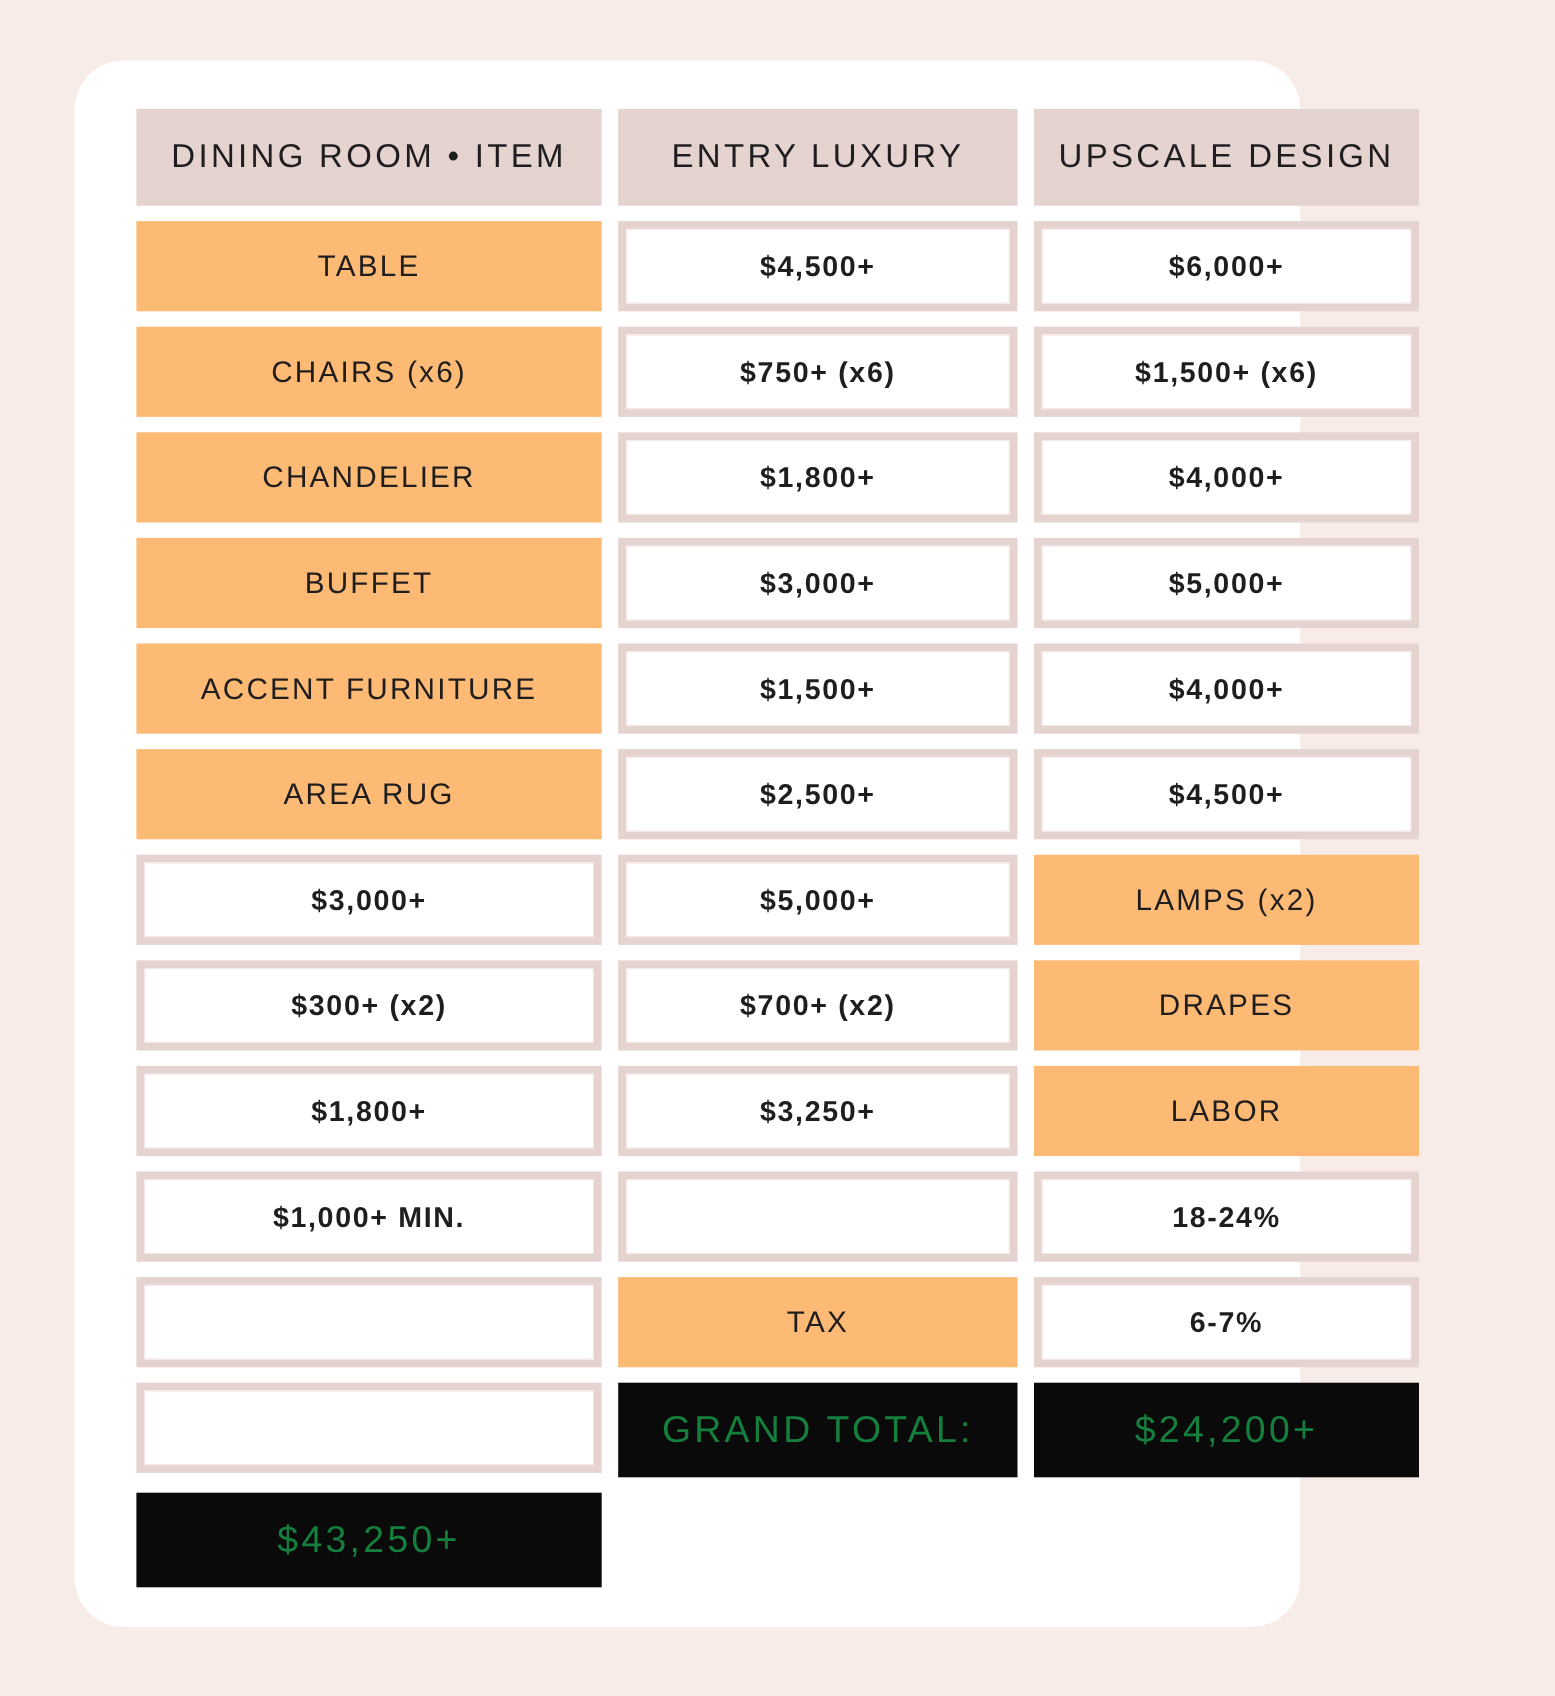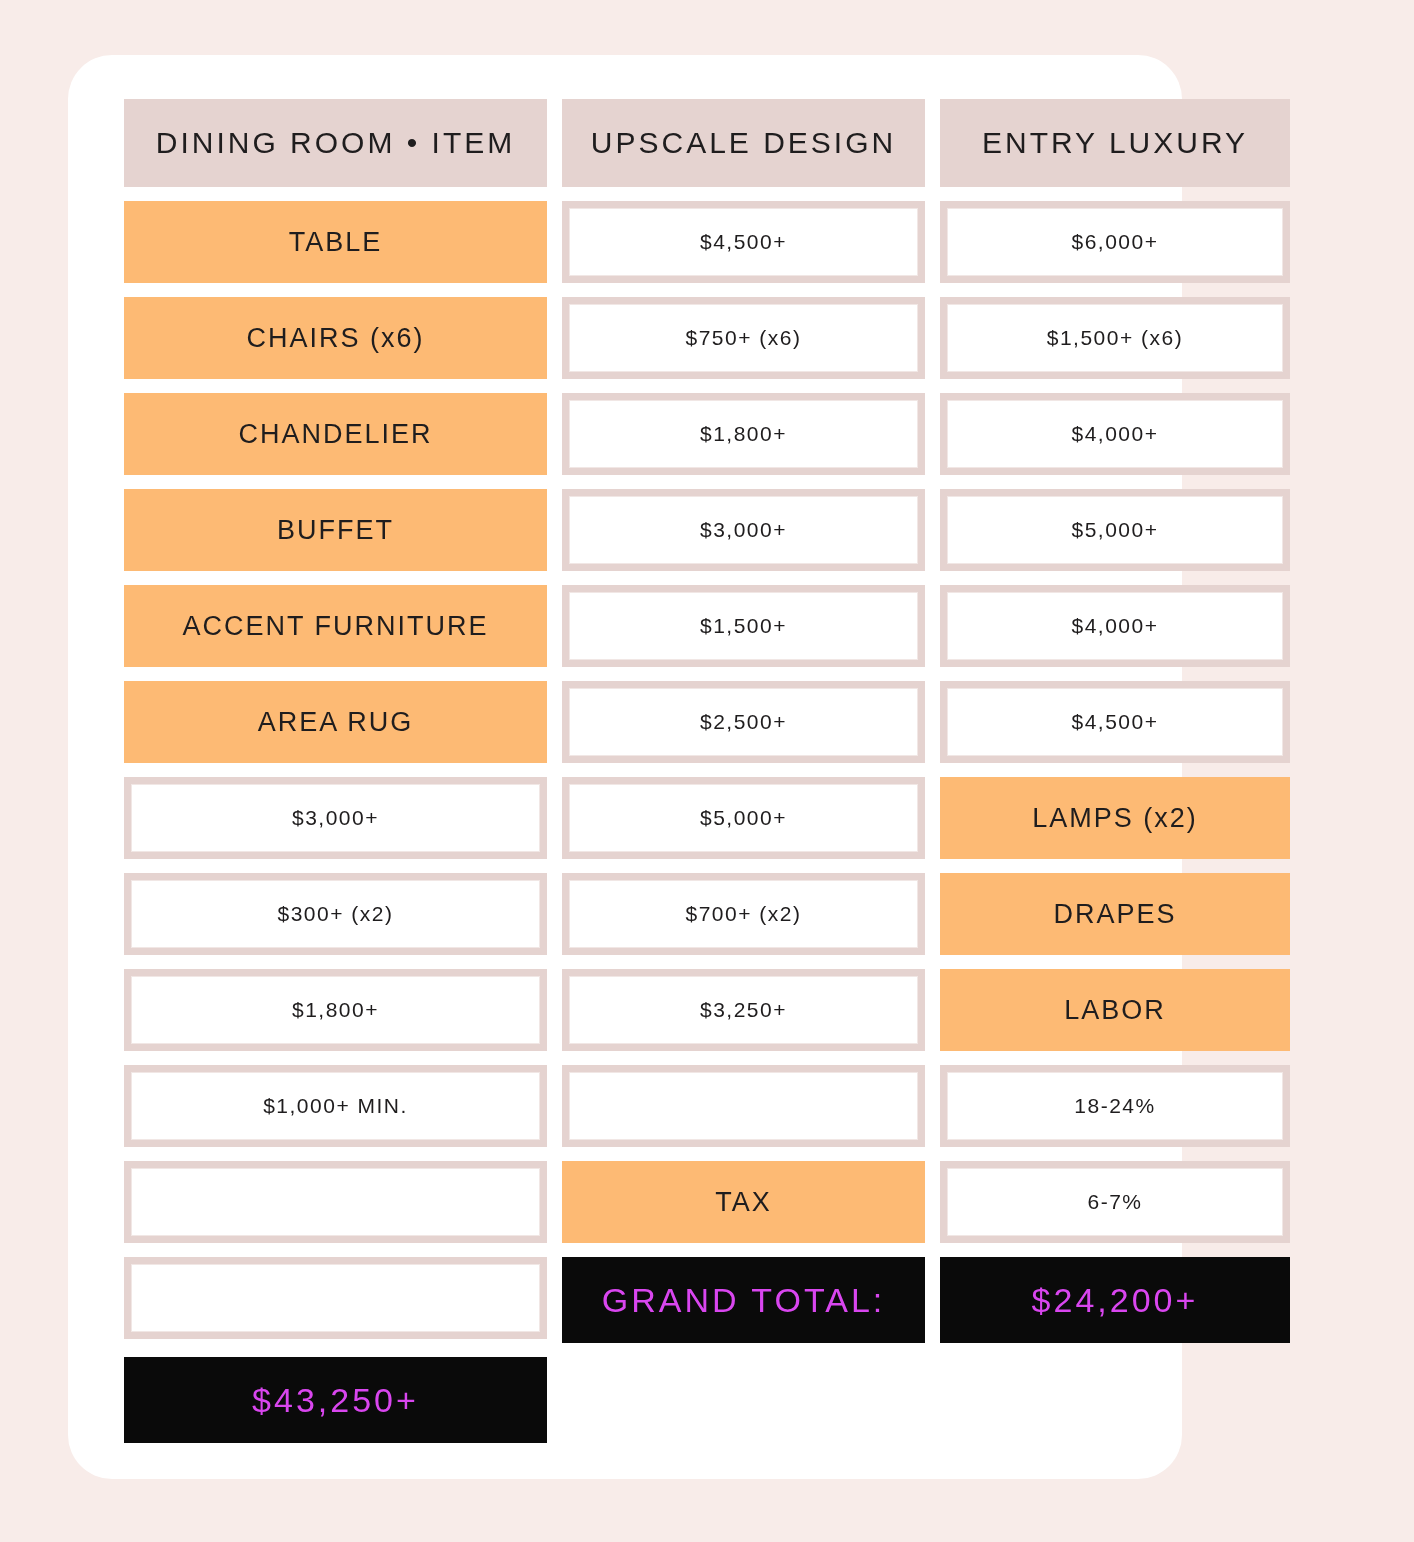--- a/index.html
+++ b/index.html
@@ -60,42 +60,42 @@
   }
 
   .value-inner {
     width: 100%;
     height: 100%;
     background: #ffffff;
     border: 1px solid #f1e7e5;
     display: flex;
     align-items: center;
     justify-content: center;
-    font-size: 21px;
+    font-size: 26px;
     letter-spacing: 1.5px;
-    font-weight: 400;
+    font-weight: 700;
   }
 
   .total-cell {
     height: 86px;
     background: #0a0a0a;
-    color: #d946ef;
+    color: #15803d;
     font-size: 34px;
     letter-spacing: 3px;
   }
 </style>
 </head>
 <body>
 
 <div class="card">
   <div class="grid" id="pricing-grid">
 
     <div class="cell header-cell">DINING ROOM • ITEM</div>
+    <div class="cell header-cell">ENTRY LUXURY</div>
     <div class="cell header-cell">UPSCALE DESIGN</div>
-    <div class="cell header-cell">ENTRY LUXURY</div>
 
   <div class="cell label-cell">TABLE</div>
   <div class="cell value-cell">
     <div class="value-inner">$4,500+</div>
   </div>
   <div class="cell value-cell">
     <div class="value-inner">$6,000+</div>
   </div>
 
   <div class="cell label-cell">CHAIRS (x6)</div>

